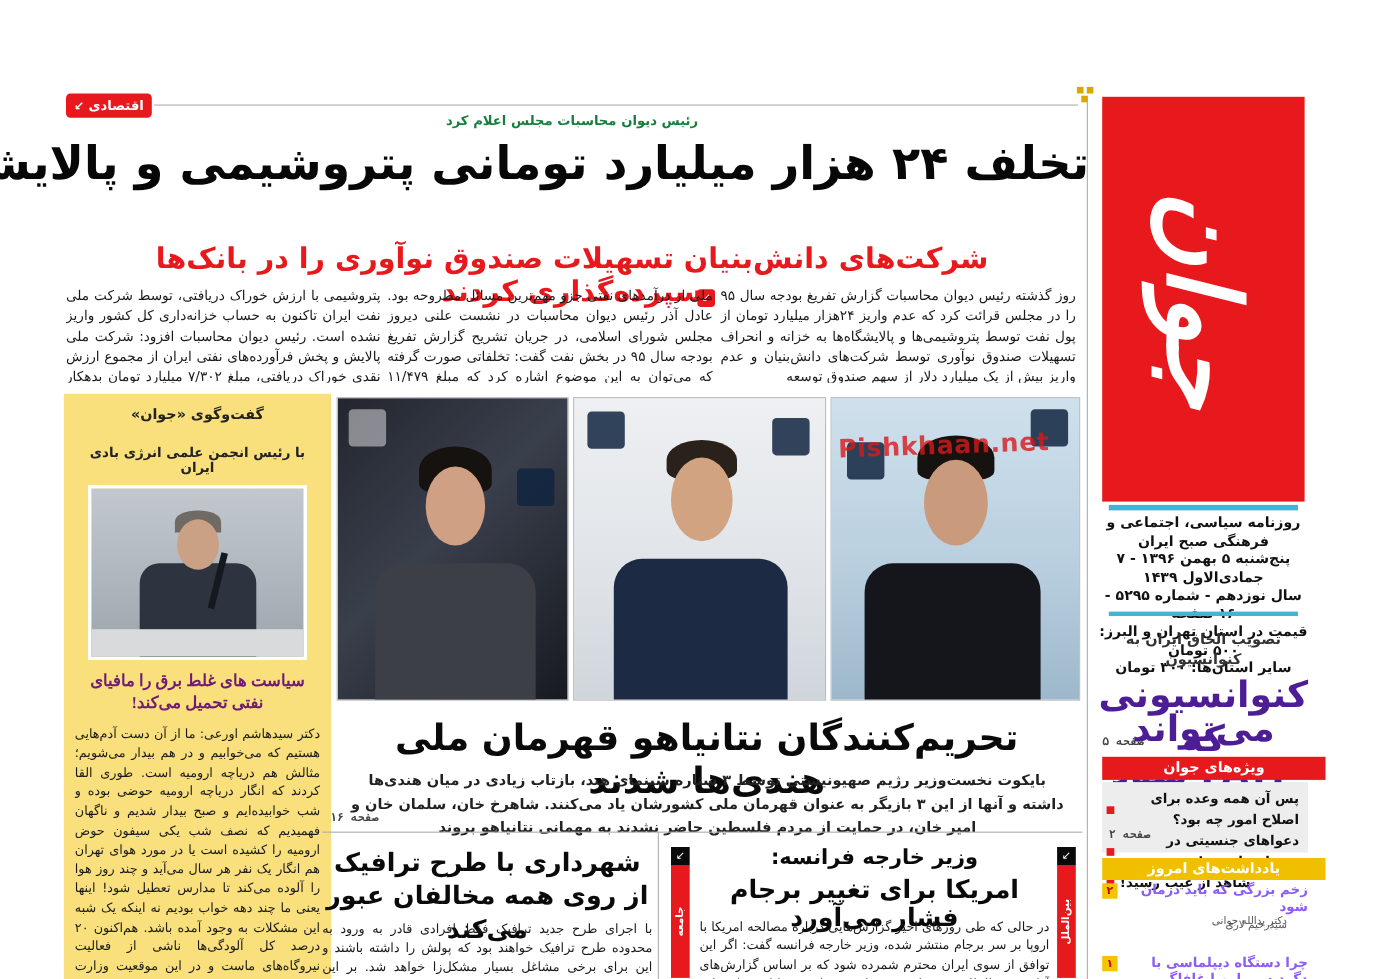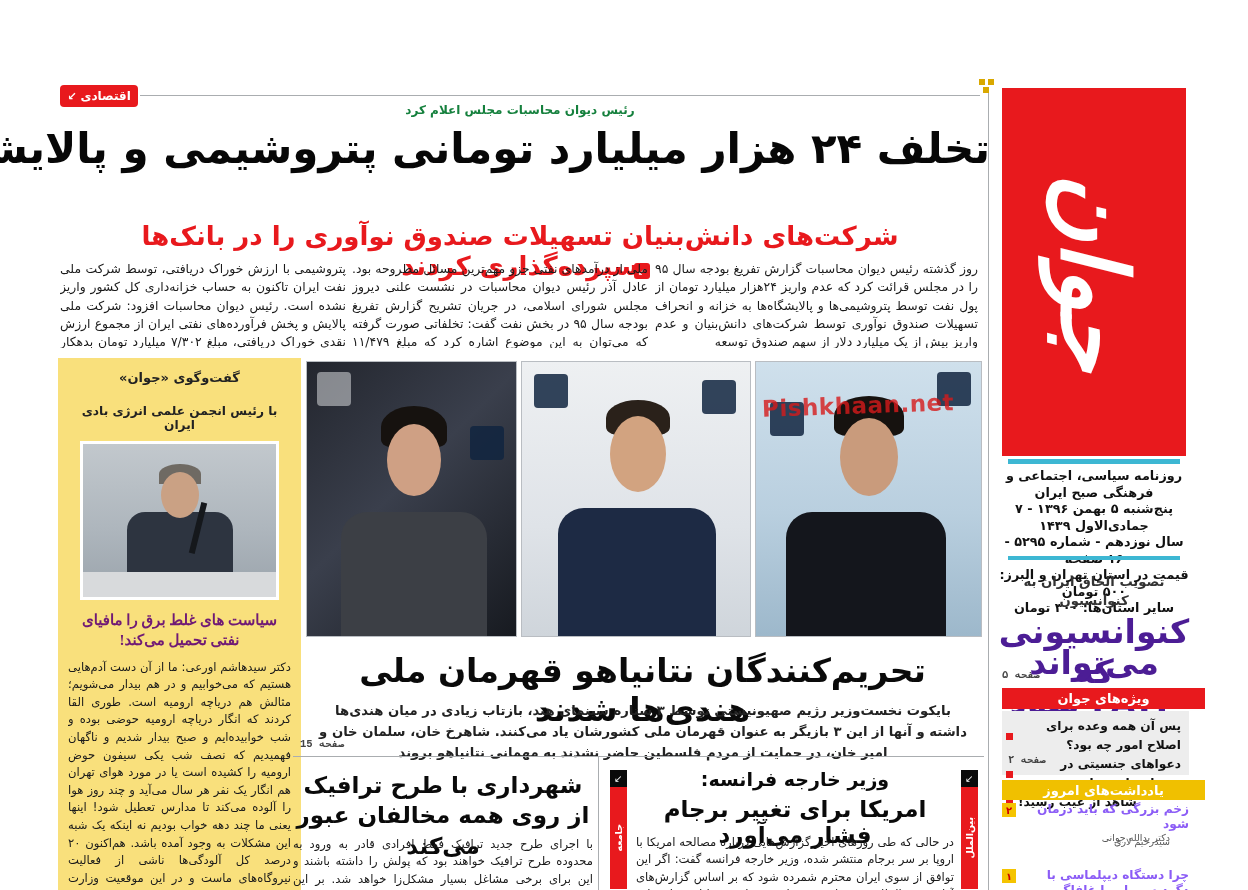--- a/index.html
+++ b/index.html
@@ -230,21 +230,21 @@
   <div class="tile" style="left:14px;top:40px;"></div>
   <div class="tile" style="right:10px;top:10px;"></div>
   <div class="torso" style="left:30px;top:150px;width:160px;height:126px;background:#14161c;"></div>
   <div class="hair" style="left:78px;top:34px;width:70px;height:40px;border-radius:50% 50% 20% 20%;"></div>
   <div class="face" style="left:84px;top:56px;width:58px;height:78px;background:#c99b7c;"></div>
 </div>
 <div class="abs wm">Pishkhaan.net</div>
 
 <div class="abs bw-headline c rtl">تحریم‌کنندگان نتانیاهو قهرمان ملی هندی‌ها شدند</div>
 <div class="abs bw-dek c rtl">بایکوت نخست‌وزیر رژیم صهیونیستی توسط ۳ ستاره سینمای هند، بازتاب زیادی در میان هندی‌ها داشته و آنها از این ۳ بازیگر به عنوان قهرمان ملی کشورشان یاد می‌کنند. شاهرخ خان، سلمان خان و امیر خان، در حمایت از مردم فلسطین حاضر نشدند به مهمانی نتانیاهو بروند</div>
-<div class="abs pageref bw-page rtl">صفحه 15</div>
+<div class="abs pageref bw-page rtl">صفحه ۱۶</div>
 
 <div class="abs bottom-rule hairline"></div>
 <div class="abs bottom-vline hairline"></div>
 
 <div class="abs tab tab-society">
   <div class="tab-icon">↙</div>
   <div class="tab-body">
     <span class="tab-label">جامعه</span>
   </div>
 </div>

